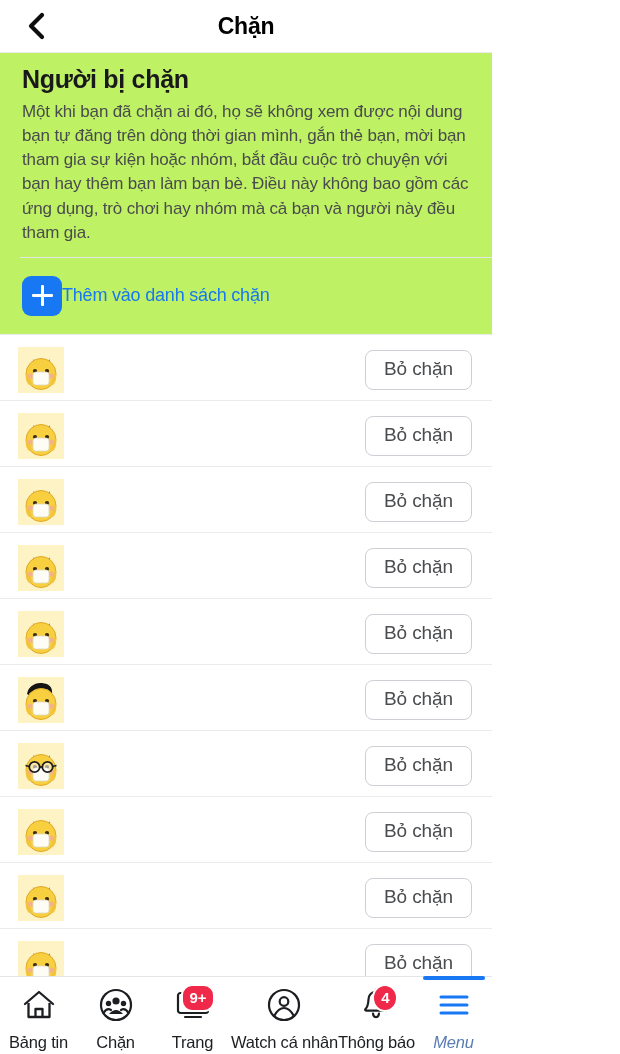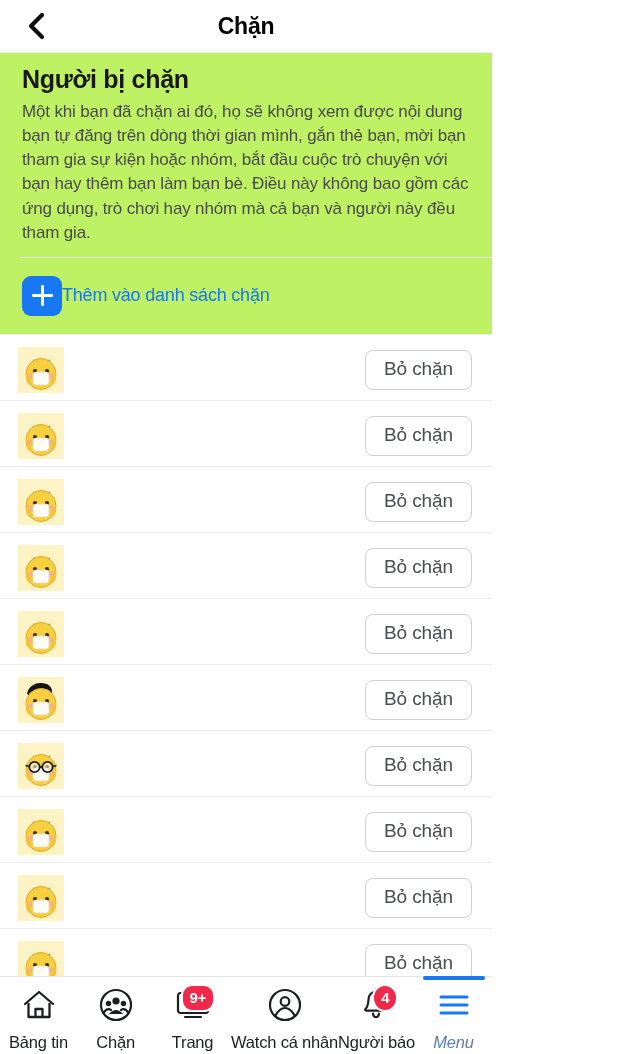--- a/index.html
+++ b/index.html
@@ -515,21 +515,21 @@
       </div>
       <div class="tab">
         <div class="tab-icon-wrap">
           <svg width="32" height="34" viewBox="0 0 32 34" aria-hidden="true">
       <path d="M16 4 q7 0 7.5 7.5 q0.4 7 3 9.5 q1 1.3 -0.8 1.6 l-19.4 0 q-1.8 -0.3 -0.8 -1.6 q2.6 -2.5 3 -9.5 q0.5 -7.5 7.5 -7.5 z" fill="none" stroke="#1c1e21" stroke-width="2.2" stroke-linejoin="round"></path>
       <path d="M13 25.5 q0.4 3.6 3 3.6 q2.6 0 3 -3.6" fill="none" stroke="#1c1e21" stroke-width="2.2" stroke-linecap="round"></path>
       <line x1="16" y1="1.5" x2="16" y2="4.3" stroke="#1c1e21" stroke-width="2.2" stroke-linecap="round"></line>
     </svg>
           <span class="badge badge-bell">4</span>
         </div>
-        <div class="tab-label">Người báo</div>
+        <div class="tab-label">Thông báo</div>
       </div>
       <div class="tab active">
         <div class="tab-indicator"></div>
         <div class="tab-icon-wrap">
           <svg width="34" height="26" viewBox="0 0 34 26" aria-hidden="true">
       <line x1="4" y1="5" x2="30" y2="5" stroke="#1877f2" stroke-width="3" stroke-linecap="round"></line>
       <line x1="4" y1="13" x2="30" y2="13" stroke="#1877f2" stroke-width="3" stroke-linecap="round"></line>
       <line x1="4" y1="21" x2="30" y2="21" stroke="#1877f2" stroke-width="3" stroke-linecap="round"></line>
     </svg>
         </div>

